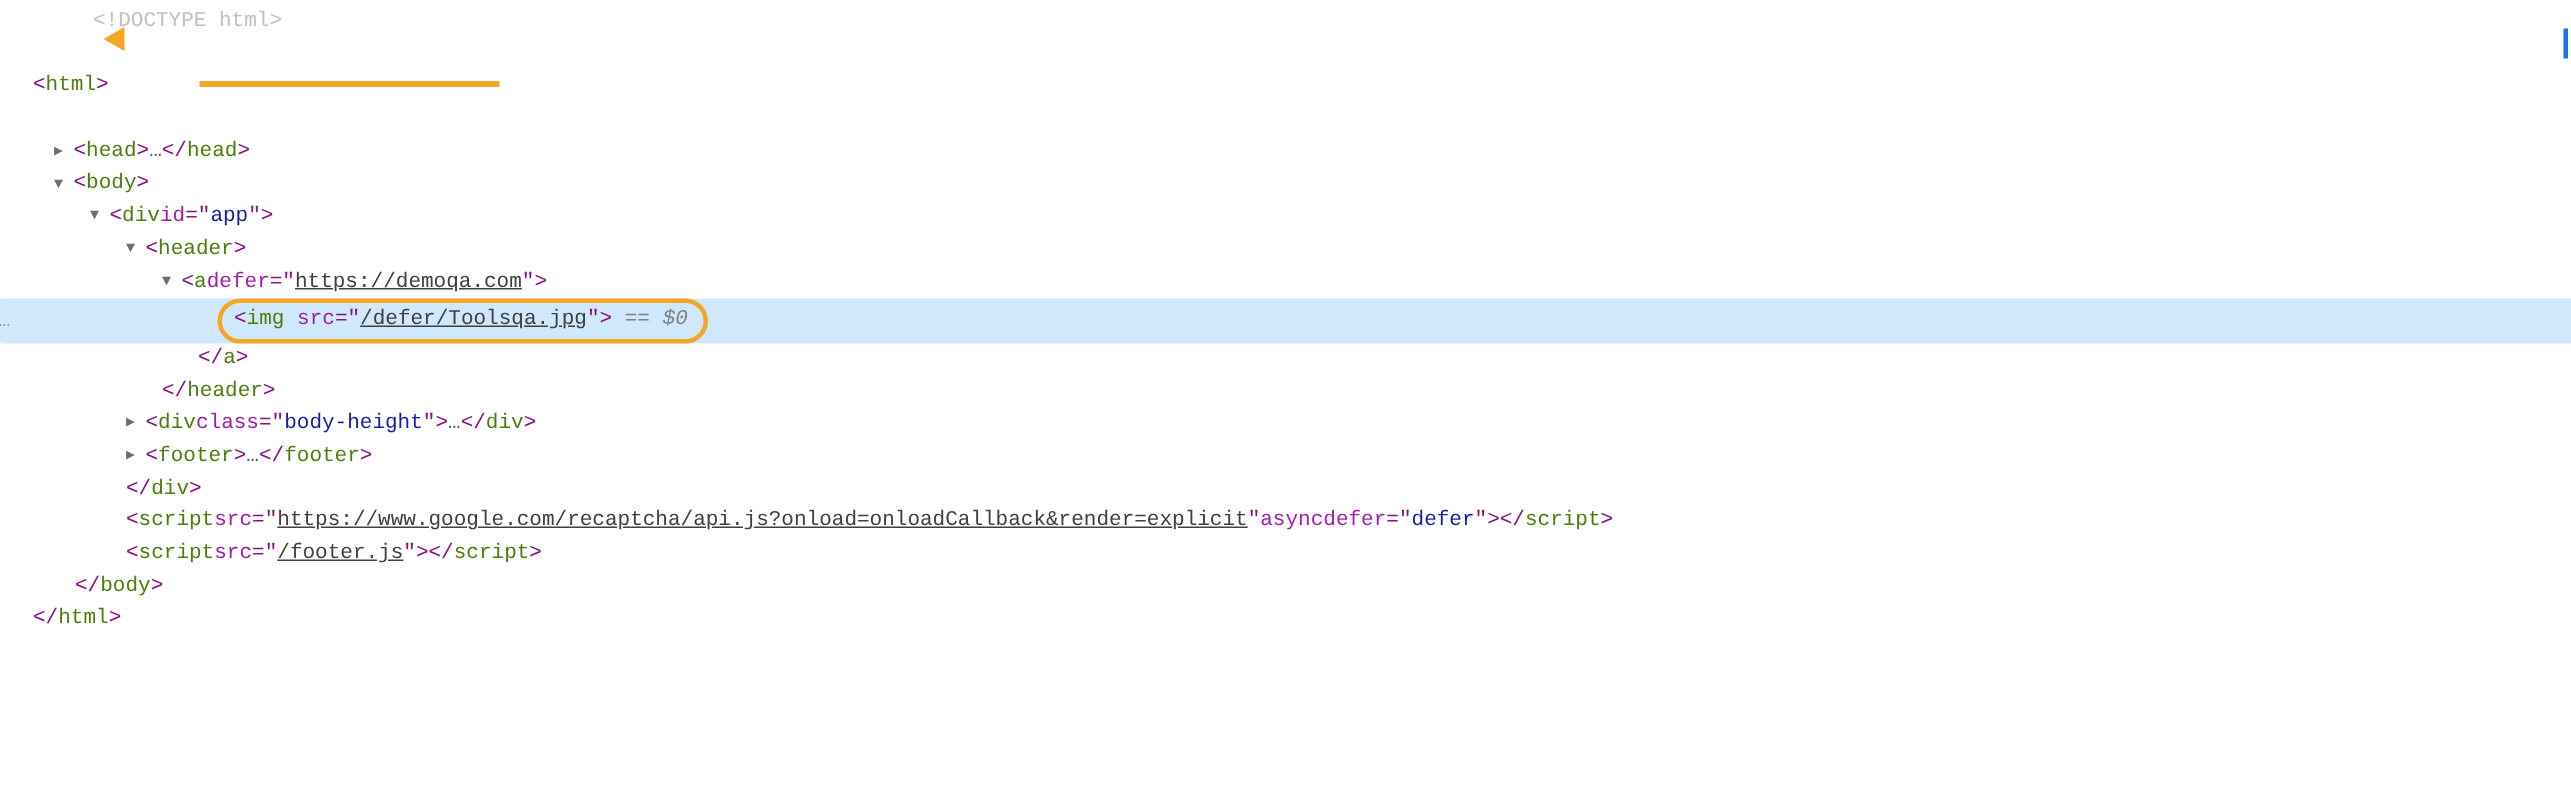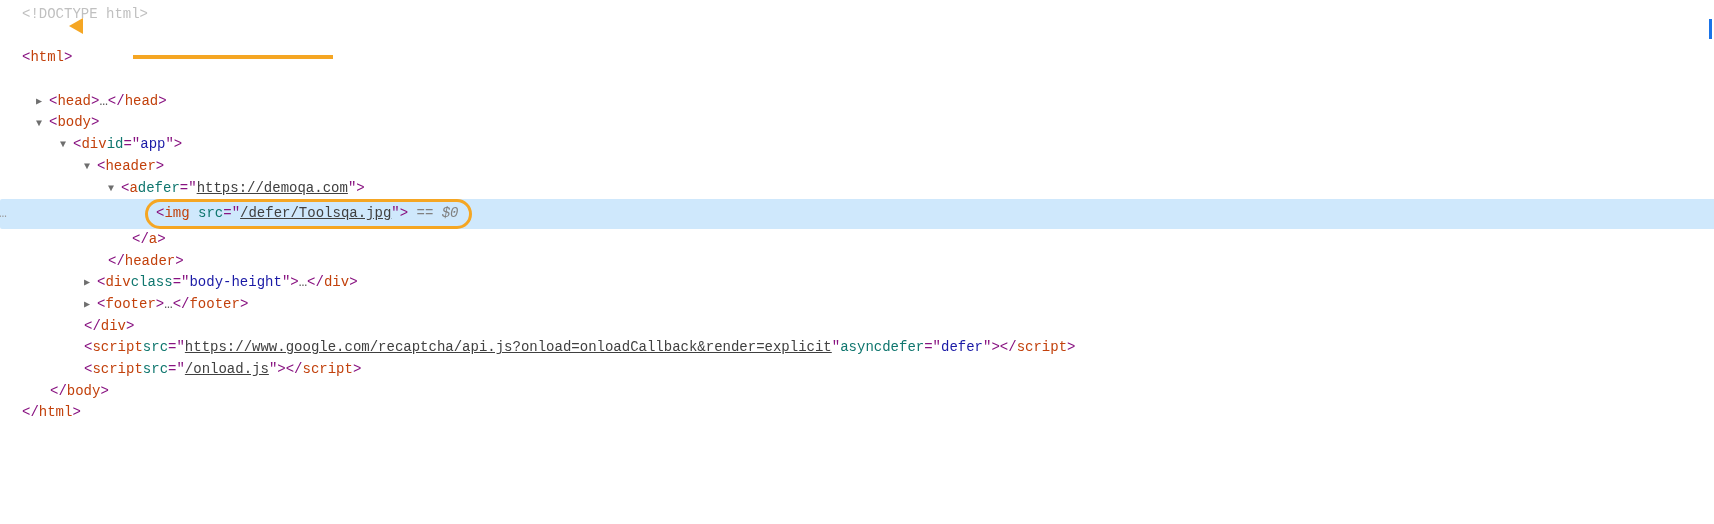--- a/index.html
+++ b/index.html
@@ -27,26 +27,26 @@
     display: inline-block;
     width: 12px;
     text-align: left;
     color: #6e6e6e;
     font-size: 10px;
     margin-right: 1px;
     cursor: pointer;
   }
   .triangle.none { visibility: hidden; }
   .punct { color: #881280; }
-  .tagname { color: #c2410c; }
-  .attrname { color: #0f766e; }
+  .tagname { color: #4d7c0f; }
+  .attrname { color: #a21caf; }
   .attrval { color: #1a1aa6; }
   .attrval a { color: #404040; text-decoration: underline; }
   .ellipsis-text { color: #5a5a5a; }
-  .doctype { color: #c0c0c0; }
+  .doctype { color: #c0c0c0; margin-left: 40px; }
   .selected-ref { color: #808080; font-style: italic; }
   .selected {
     background: #cfe8fc;
     border-radius: 2px;
     margin-left: -22px;
     padding-left: 22px;
     width: calc(100% + 22px);
   }
   .ellipsis-left {
     position: absolute;
@@ -155,21 +155,21 @@
 
   <div class="line">
     <span class="indent" style="width:62px"></span><span class="punct">&lt;/</span><span class="tagname">div</span><span class="punct">&gt;</span>
   </div>
 
   <div class="line">
     <span class="indent" style="width:62px"></span><span class="punct">&lt;</span><span class="tagname">script</span> <span class="attrname">src</span><span class="punct">="</span><span class="attrval"><a>https://www.google.com/recaptcha/api.js?onload=onloadCallback&amp;render=explicit</a></span><span class="punct">"</span> <span class="attrname">async</span> <span class="attrname">defer</span><span class="punct">="</span><span class="attrval">defer</span><span class="punct">"&gt;&lt;/</span><span class="tagname">script</span><span class="punct">&gt;</span>
   </div>
 
   <div class="line">
-    <span class="indent" style="width:62px"></span><span class="punct">&lt;</span><span class="tagname">script</span> <span class="attrname">src</span><span class="punct">="</span><span class="attrval"><a>/onload.js</a></span><span class="punct">"&gt;&lt;/</span><span class="tagname">script</span><span class="punct">&gt;</span>
+    <span class="indent" style="width:62px"></span><span class="punct">&lt;</span><span class="tagname">script</span> <span class="attrname">src</span><span class="punct">="</span><span class="attrval"><a>/footer.js</a></span><span class="punct">"&gt;&lt;/</span><span class="tagname">script</span><span class="punct">&gt;</span>
   </div>
 
   <div class="line">
     <span class="indent" style="width:28px"></span><span class="punct">&lt;/</span><span class="tagname">body</span><span class="punct">&gt;</span>
   </div>
 
   <div class="line">
     <span class="punct">&lt;/</span><span class="tagname">html</span><span class="punct">&gt;</span>
   </div>
 

